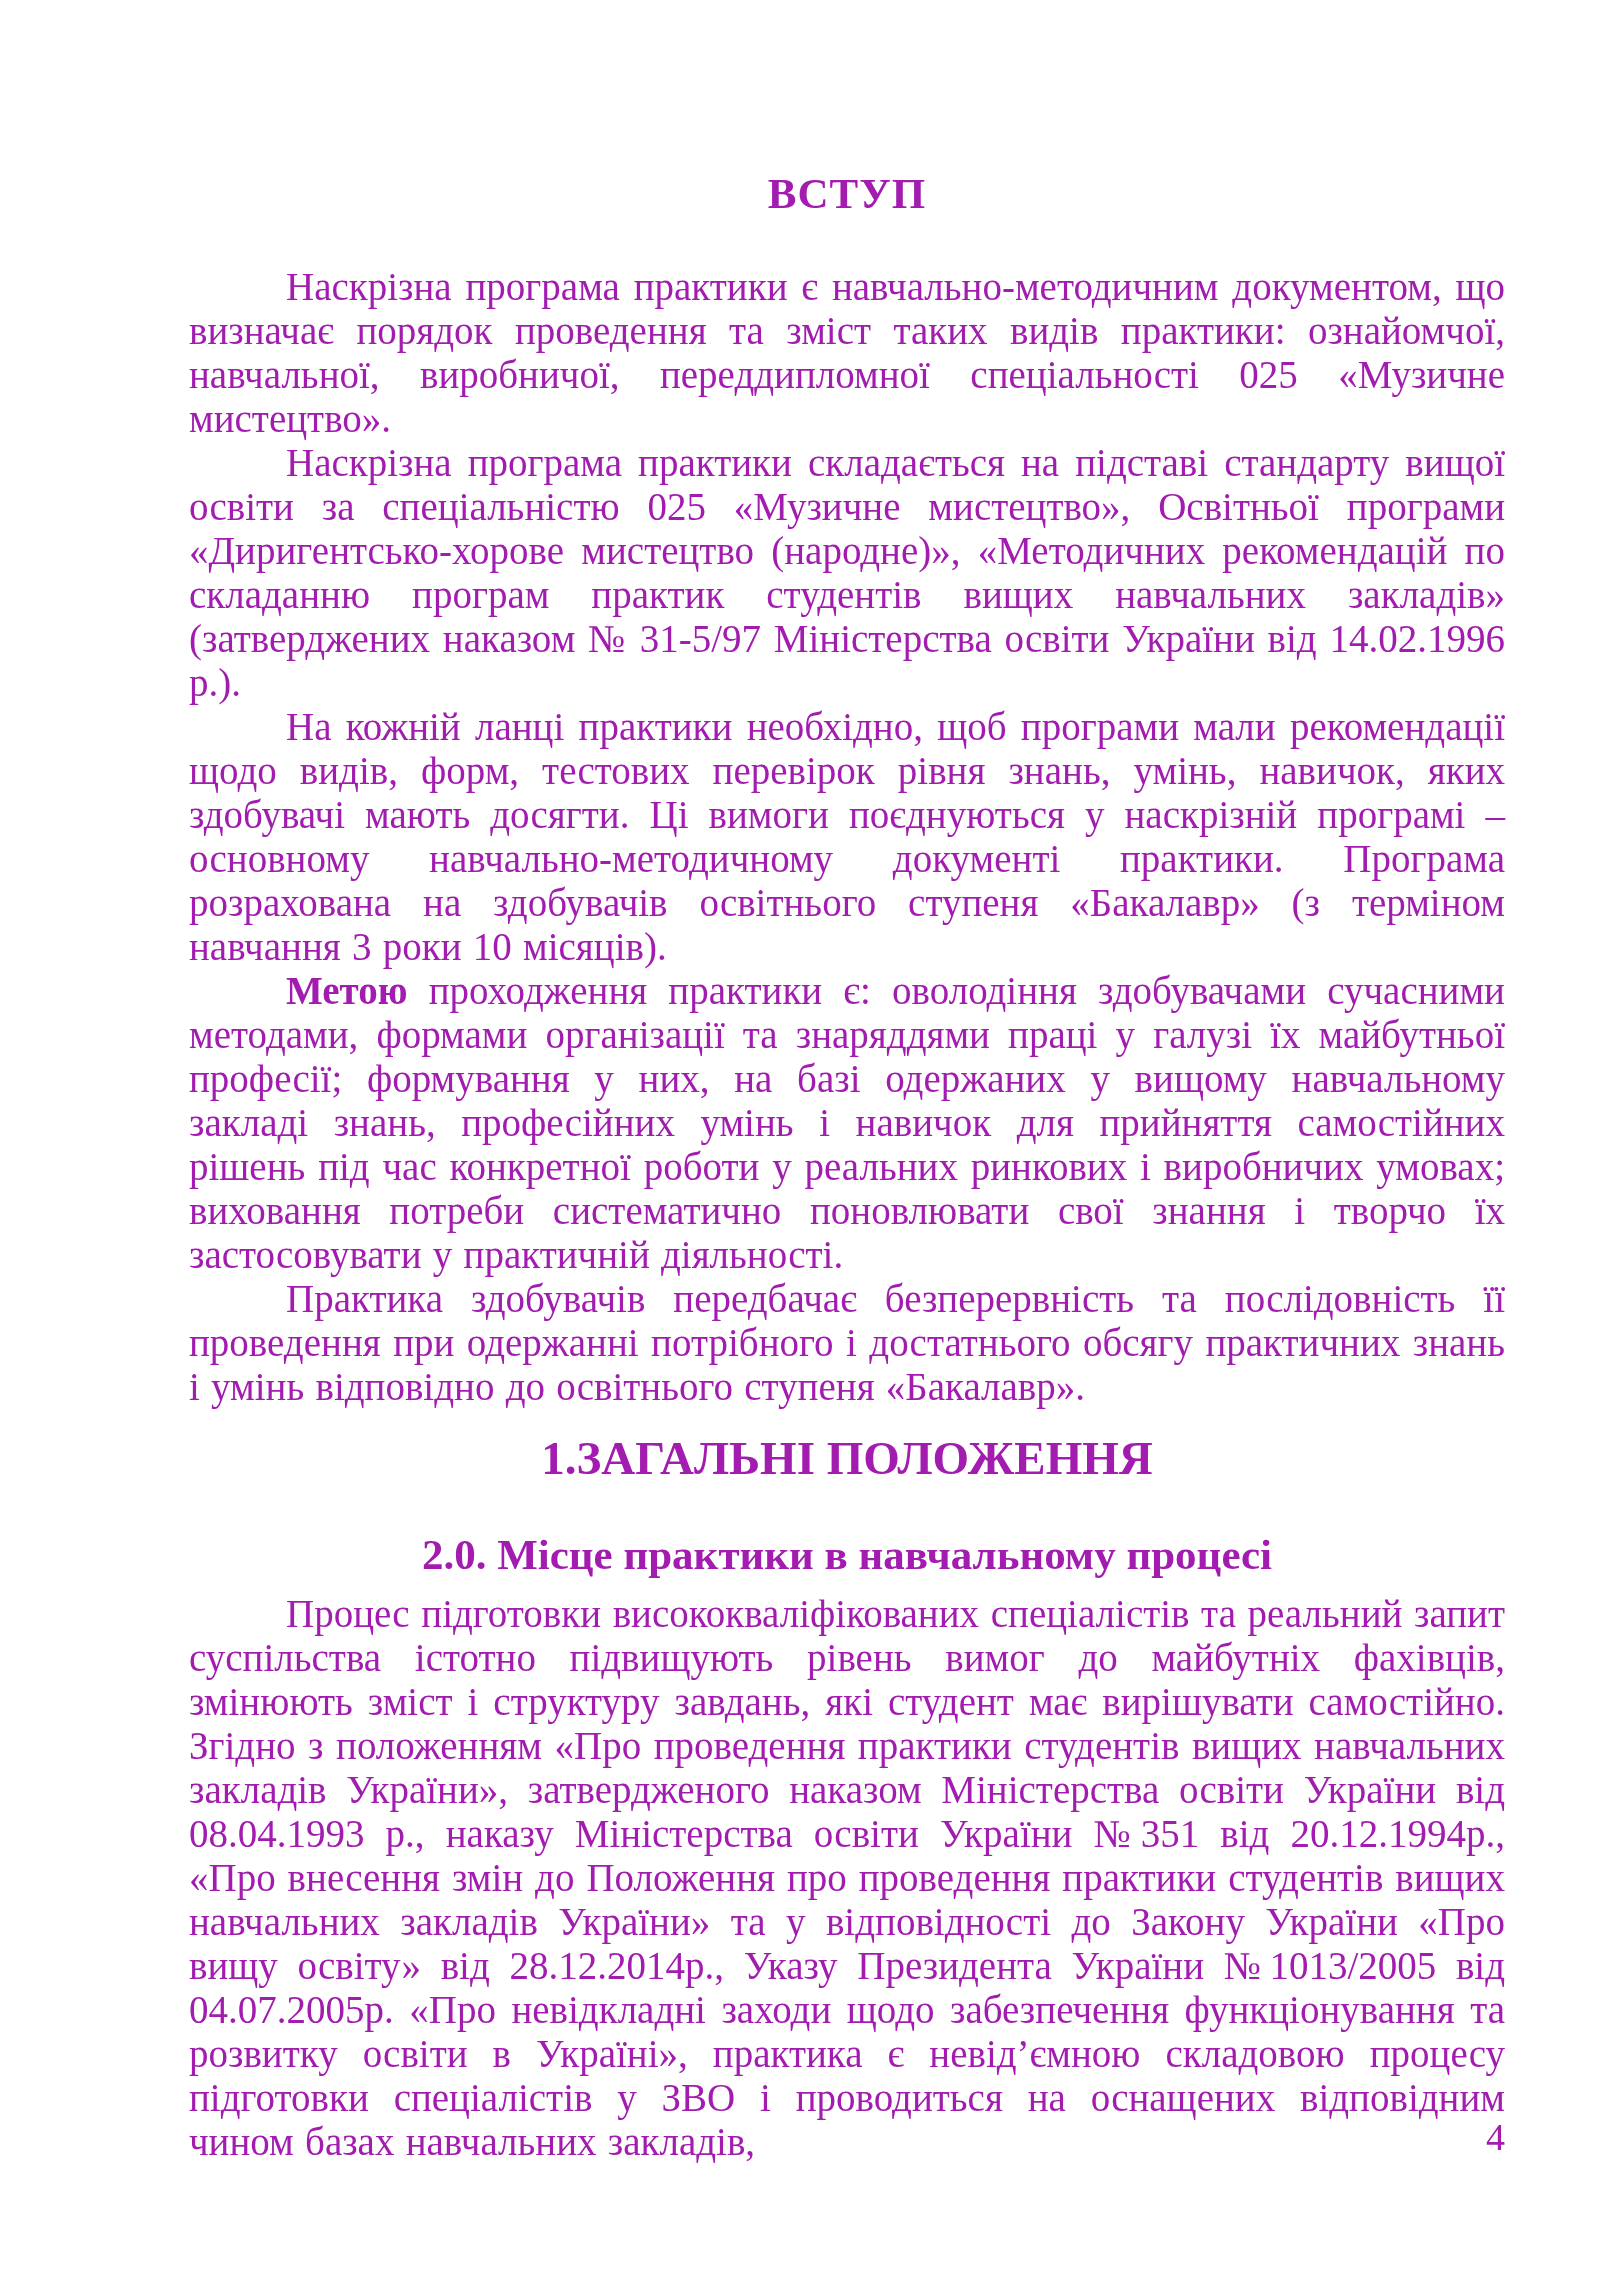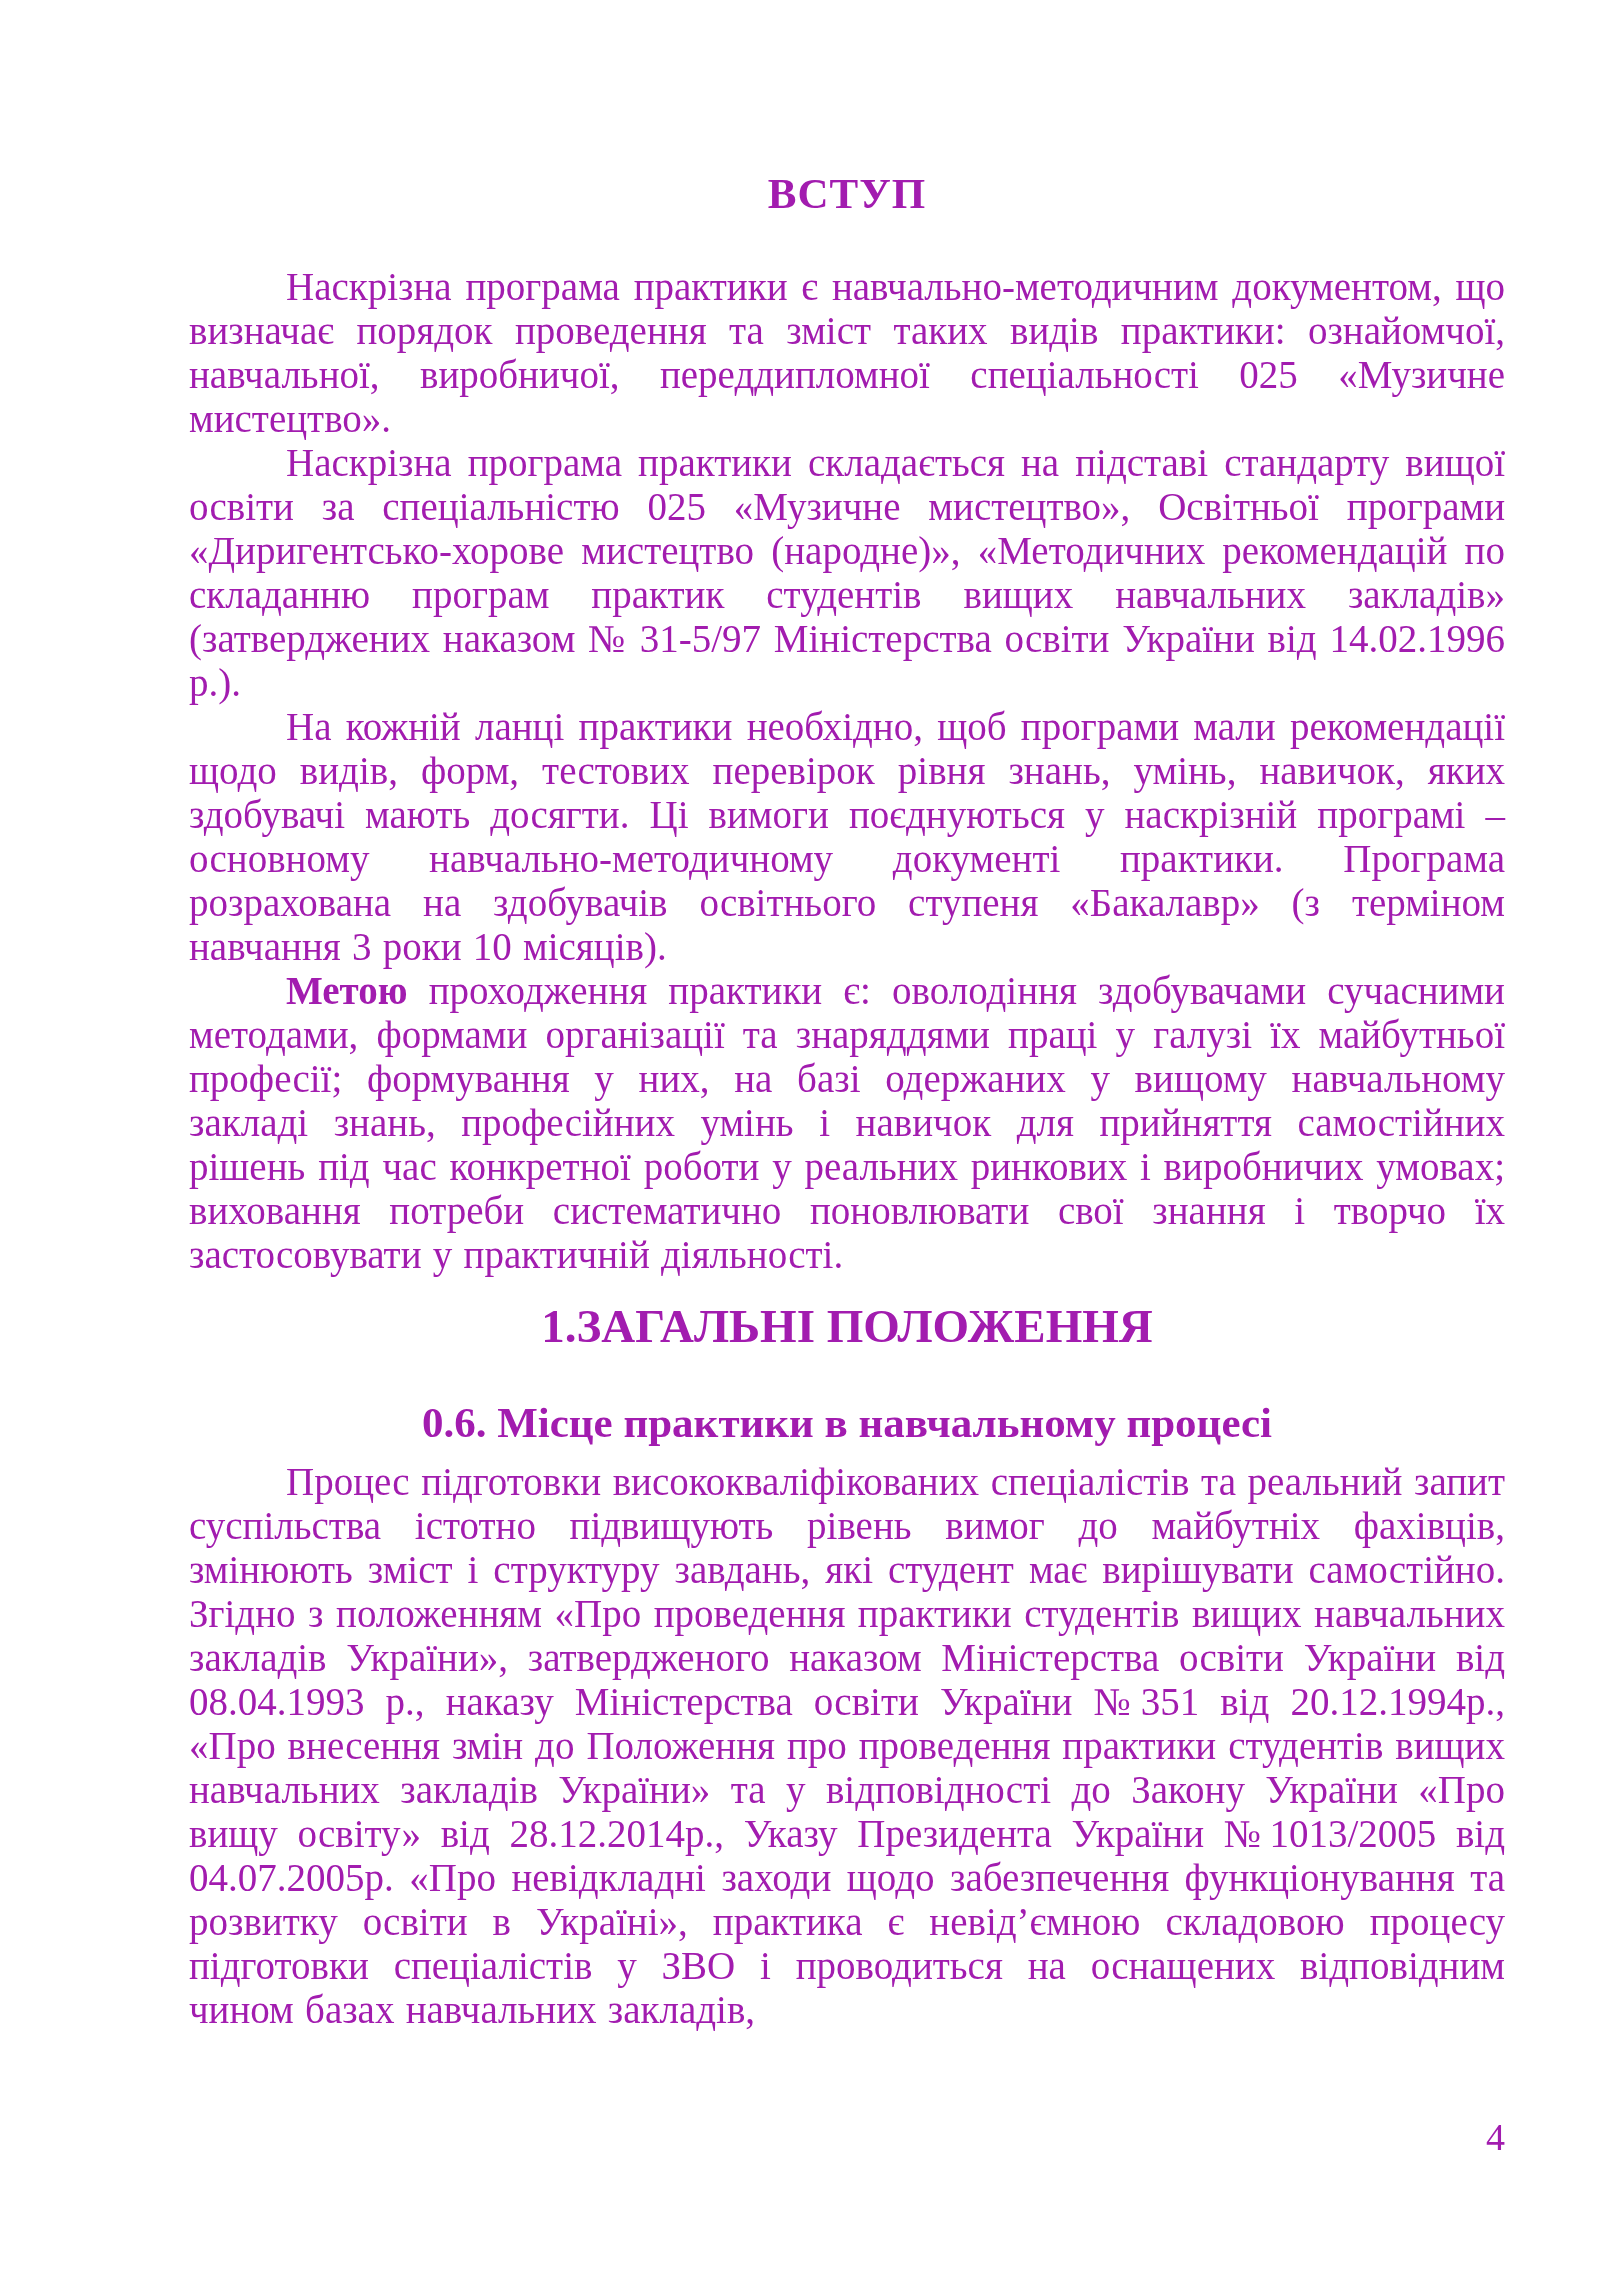--- a/index.html
+++ b/index.html
@@ -74,24 +74,25 @@
     <h1 class="doc-title">ВСТУП</h1>
 
     <p class="par">Наскрізна програма практики є навчально-методичним документом, що визначає порядок проведення та зміст таких видів практики: ознайомчої, навчальної, виробничої, переддипломної спеціальності 025 «Музичне мистецтво».</p>
 
     <p class="par">Наскрізна програма практики складається на підставі стандарту вищої освіти за спеціальністю 025 «Музичне мистецтво», Освітньої програми «Диригентсько-хорове мистецтво (народне)», «Методичних рекомендацій по складанню програм практик студентів вищих навчальних закладів» (затверджених наказом № 31-5/97 Міністерства освіти України від 14.02.1996 р.).</p>
 
     <p class="par">На кожній ланці практики необхідно, щоб програми мали рекомендації щодо видів, форм, тестових перевірок рівня знань, умінь, навичок, яких здобувачі мають досягти. Ці вимоги поєднуються у наскрізній програмі – основному навчально-методичному документі практики. Програма розрахована на здобувачів освітнього ступеня «Бакалавр» (з терміном навчання 3 роки 10 місяців).</p>
 
     <p class="par"><span class="bold-lead">Метою</span><span> проходження практики є: оволодіння здобувачами сучасними методами, формами організації та знаряддями праці у галузі їх майбутньої професії; формування у них, на базі одержаних у вищому навчальному закладі знань, професійних умінь і навичок для прийняття самостійних рішень під час конкретної роботи у реальних ринкових і виробничих умовах; виховання потреби систематично поновлювати свої знання і творчо їх застосовувати у практичній діяльності.</span></p>
 
+    <p class="par">Практика здобувачів передбачає безперервність та послідовність її проведення при одержанні потрібного і достатнього обсягу практичних знань і умінь відповідно до освітнього ступеня «Бакалавр».</p>
 
     <h2 class="sec-heading">1.ЗАГАЛЬНІ ПОЛОЖЕННЯ</h2>
 
-    <h3 class="subsec-heading">0.6. Місце практики в навчальному процесі</h3>
+    <h3 class="subsec-heading">2.0. Місце практики в навчальному процесі</h3>
 
     <p class="par">Процес підготовки висококваліфікованих спеціалістів та реальний запит суспільства істотно підвищують рівень вимог до майбутніх фахівців, змінюють зміст і структуру завдань, які студент має вирішувати самостійно. Згідно з положенням «Про проведення практики студентів вищих навчальних закладів України», затвердженого наказом Міністерства освіти України від 08.04.1993 р., наказу Міністерства освіти України №351 від 20.12.1994р., «Про внесення змін до Положення про проведення практики студентів вищих навчальних закладів України» та у відповідності до Закону України «Про вищу освіту» від 28.12.2014р., Указу Президента України №1013/2005 від 04.07.2005р. «Про невідкладні заходи щодо забезпечення функціонування та розвитку освіти в Україні», практика є невід’ємною складовою процесу підготовки спеціалістів у ЗВО і проводиться на оснащених відповідним чином базах навчальних закладів,</p>
 
   </div>
 
   <div class="page-number">4</div>
 </div>
 
 
 </body></html>

